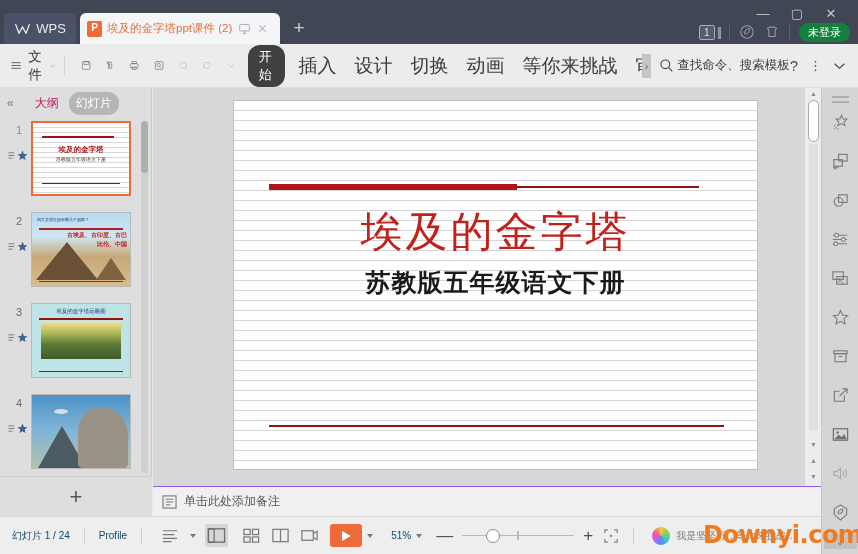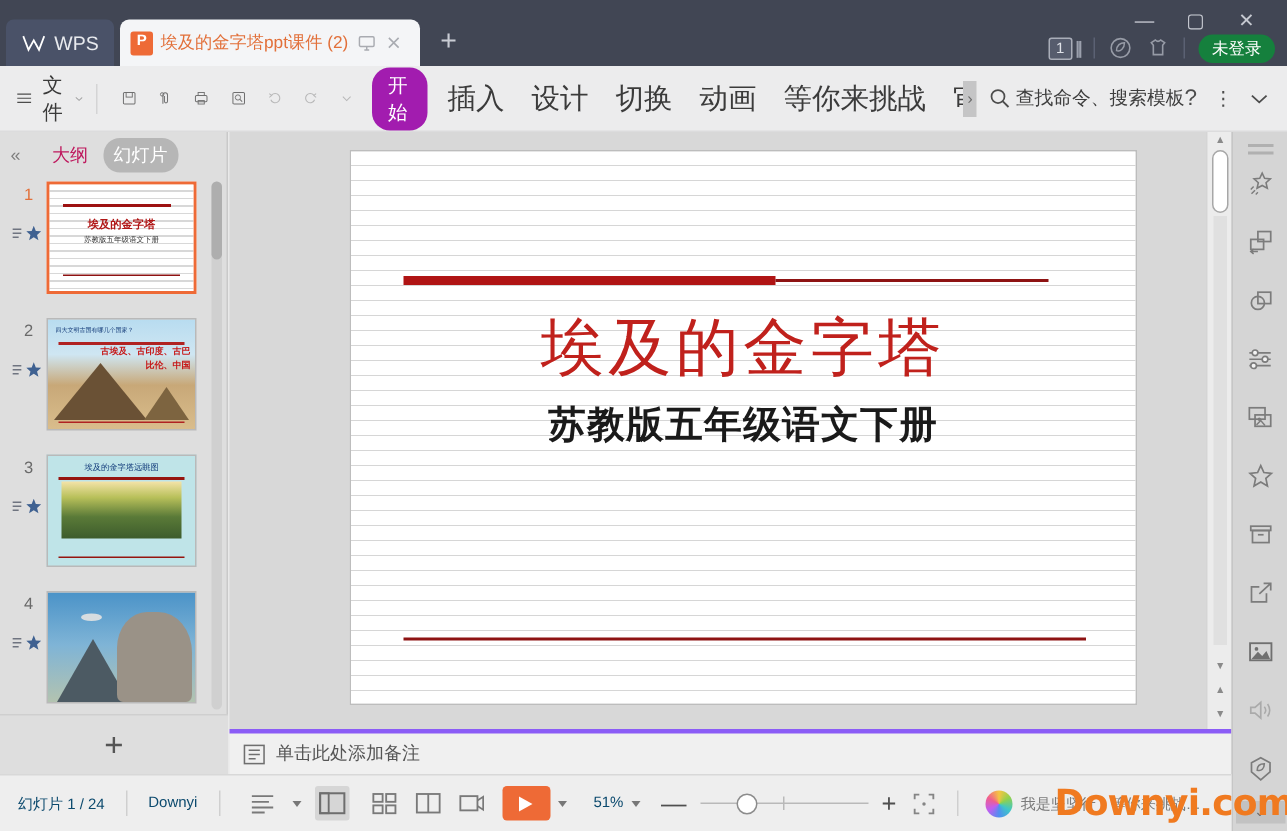--- a/index.html
+++ b/index.html
@@ -75,21 +75,21 @@
     background:#ececed; border-bottom:1px solid #dcdcdd;
     display:flex; align-items:center;
   }
   .hamb { margin-left:11px; width:17px; height:13px; }
   .file-lbl { margin-left:7px; font-size:13.5px; color:#3a3a3a; }
   .chev-sm { margin-left:5px; width:9px; height:6px; opacity:.55;}
   .rb-sep { width:1px; height:20px; background:#d4d4d5; margin:0 9px; }
   .qicon { width:17px; height:17px; margin:0 7px; opacity:.78; }
   .qicon.dim { opacity:.33; }
   .tab-on {
-    background:#a21caf; color:#fff; font-size:13px;
+    background:#404040; color:#fff; font-size:13px;
     border-radius:12px; padding:3px 11px; margin:0 4px;
   }
   .rtab { font-size:19px; color:#3b3b3b; padding:3px 9px; white-space:nowrap; }
   .rtab.clip { width:20px; overflow:hidden; padding-right:0; }
   .more-arrow {
     background:#c5c5c6; color:#6a6a6a; width:15px; height:24px;
     font-size:11px; line-height:24px; text-align:center;
   }
   .search-wrap { display:flex; align-items:center; margin-left:8px; gap:3px; }
   .search-txt { font-size:12.5px; color:#3d3d3d; white-space:nowrap; }
@@ -243,21 +243,21 @@
   .rb-item svg { opacity:.72; }
   .rb-down {
     width:33px; height:15px; background:#c2c2c2; margin-top:2px;
     display:flex; align-items:center; justify-content:center;
     color:#6a6a6a; font-size:9px;
   }
 
   
   .notesbar {
     position:absolute; left:153px; top:486px; width:668px; height:30px;
-    background:#f0f0f0; border-top:3px solid #8b5cf6;
+    background:#f0f0f0; border-top:1px solid #8b5cf6;
     display:flex; align-items:center; gap:7px; padding-left:9px;
   }
   .notes-txt { font-size:12px; color:#555; }
 
   
   .statusbar {
     position:absolute; left:0; top:516px; width:821px; height:38px;
     background:#eeeeee; border-top:1px solid #d8d8d8;
     display:flex; align-items:center;
   }
@@ -611,21 +611,21 @@
         <path d="M10 2.2 L16.5 5.8 V12.2 L10 17.8 L3.5 12.2 V5.8 Z" fill="none" stroke="#5a5a5a" stroke-width="1.2"></path>
         <path d="M7.5 11 C7.5 8 9.5 6.5 12.5 6.5 C12.5 9.8 10.5 12 7.5 11 Z" fill="none" stroke="#5a5a5a" stroke-width="1.1"></path>
       </svg>
     </div>
     <div class="rb-down">⌄</div>
   </div>
 
   <div class="statusbar">
     <span class="sb-txt" style="margin-left:12px">幻灯片 1 / 24</span>
     <span class="sb-sep"></span>
-    <span class="sb-txt">Downyi</span>
+    <span class="sb-txt">Profile</span>
     <span class="sb-sep"></span>
 
     <span style="display:flex;align-items:center">
       <svg class="sb-ico" viewBox="0 0 20 20">
         <path d="M2 5 H17 M2 9 H14 M2 13 H17 M2 16.5 H11" stroke="#4d4d4d" stroke-width="1.3"></path>
       </svg>
       <span class="caret"></span>
     </span>
 
     <svg class="sb-ico boxed" style="margin-left:9px" viewBox="0 0 20 20">

